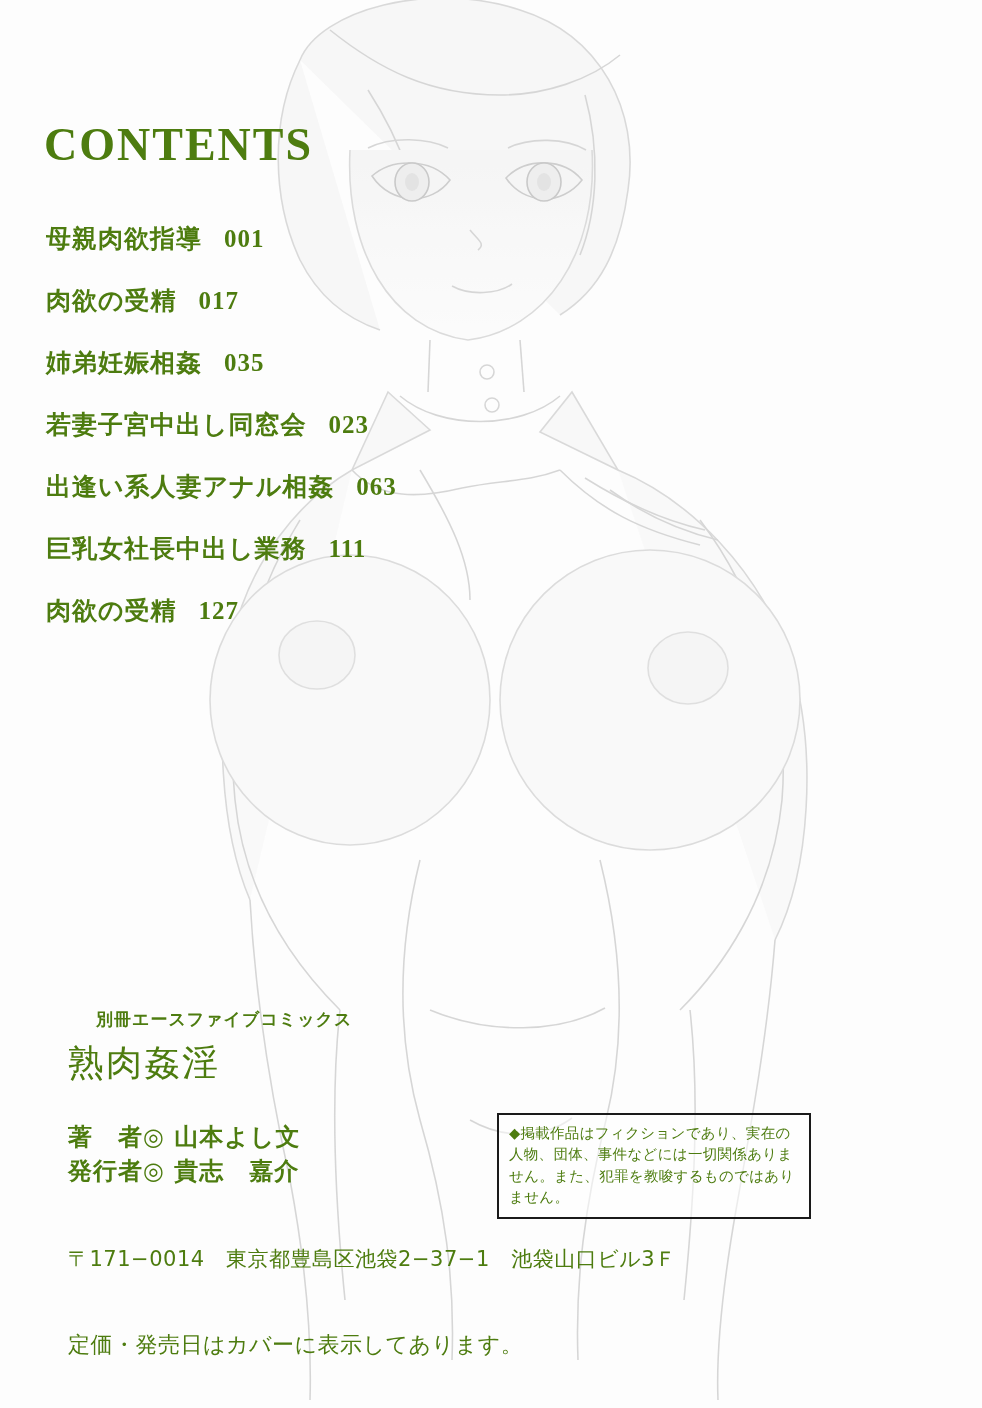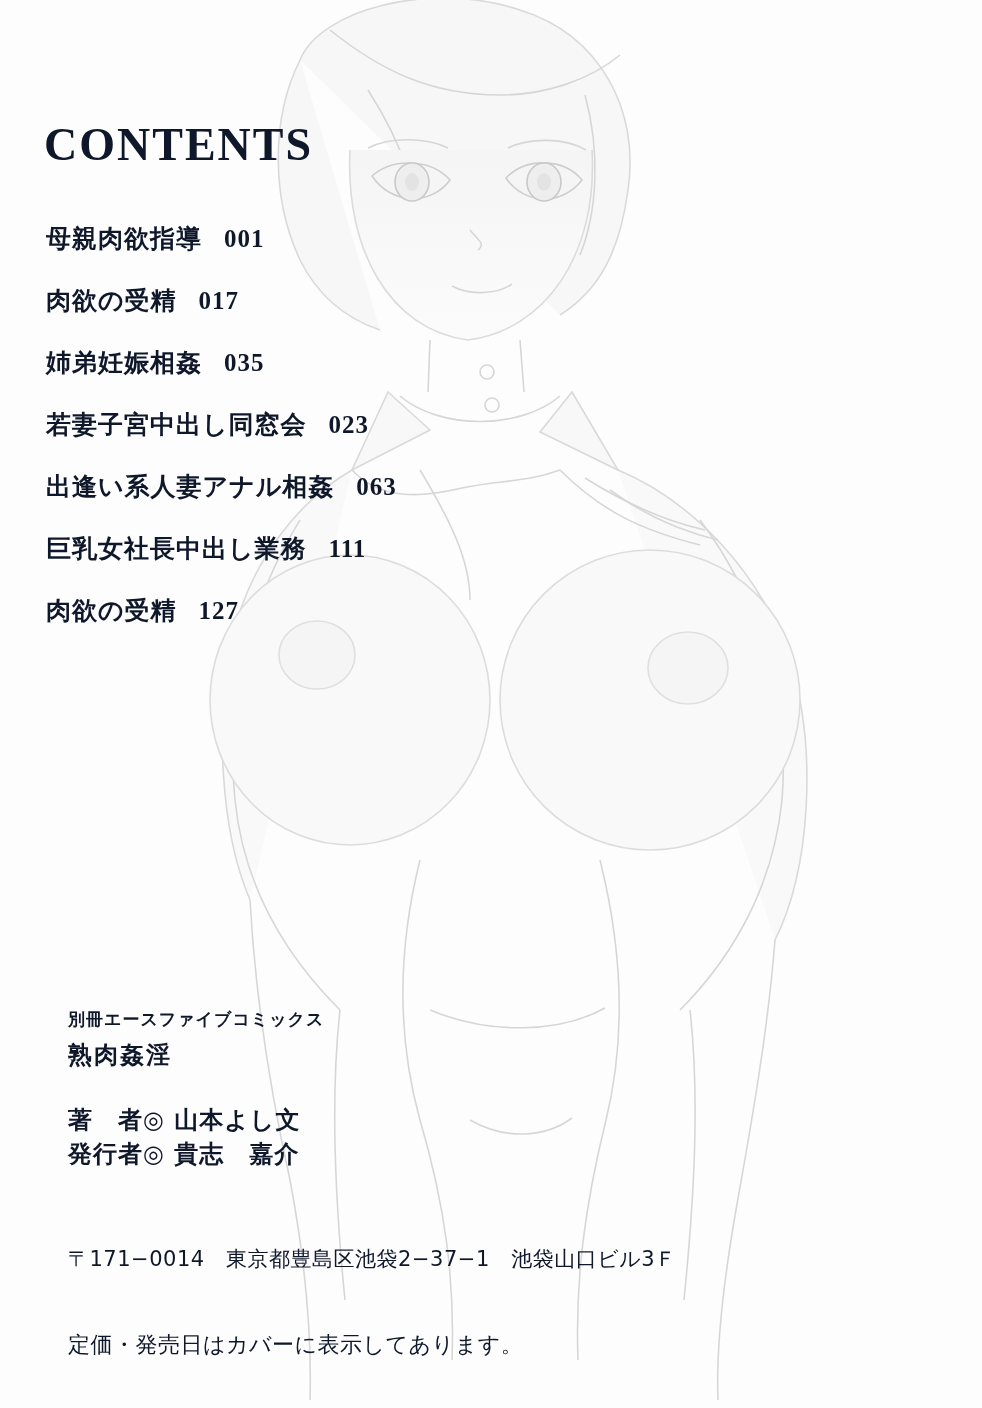--- a/index.html
+++ b/index.html
@@ -7,21 +7,21 @@
     padding: 0;
     background: #ffffff;
   }
   .page {
     position: relative;
     width: 982px;
     height: 1408px;
     background: #fdfdfd;
     overflow: hidden;
     font-family: "Liberation Serif", serif;
-    color: #0f172a;
+    color: #4d7c0f;
   }
 
   
   .artwork {
     position: absolute;
     inset: 0;
     pointer-events: none;
     opacity: 0.55;
   }
 
@@ -69,25 +69,26 @@
     left: 68px;
     top: 1008px;
     width: 860px;
   }
   .imprint-line {
     font-family: "DejaVu Sans", sans-serif;
     font-weight: bold;
     font-size: 17px;
     letter-spacing: 1px;
     margin-bottom: 8px;
+    margin-left: 28px;
   }
   .book-title {
     font-family: "DejaVu Sans", sans-serif;
-    font-weight: bold;
-    font-size: 24px;
+    font-weight: normal;
+    font-size: 36px;
     letter-spacing: 2px;
   }
   .credits {
     font-family: "DejaVu Sans", sans-serif;
     font-weight: bold;
     font-size: 24px;
     line-height: 1.42;
     letter-spacing: 1px;
     margin-top: 32px;
   }
@@ -231,20 +232,21 @@
 
   <div class="colophon">
     <div class="imprint-line">別冊エースファイブコミックス</div>
     <div class="book-title">熟肉姦淫</div>
     <div class="credits">
       <div>著　者◎ 山本よし文</div>
       <div>発行者◎ 貴志　嘉介</div>
     </div>
   </div>
 
+  <div class="disclaimer">◆掲載作品はフィクションであり、実在の人物、団体、事件などには一切関係ありません。また、犯罪を教唆するものではありません。</div>
 
   <div class="address">
     <div>〒171−0014　東京都豊島区池袋2−37−1　池袋山口ビル3Ｆ</div>
   </div>
 
   <div class="price-note">定価・発売日はカバーに表示してあります。</div>
 
 </div>
 
 </body></html>

